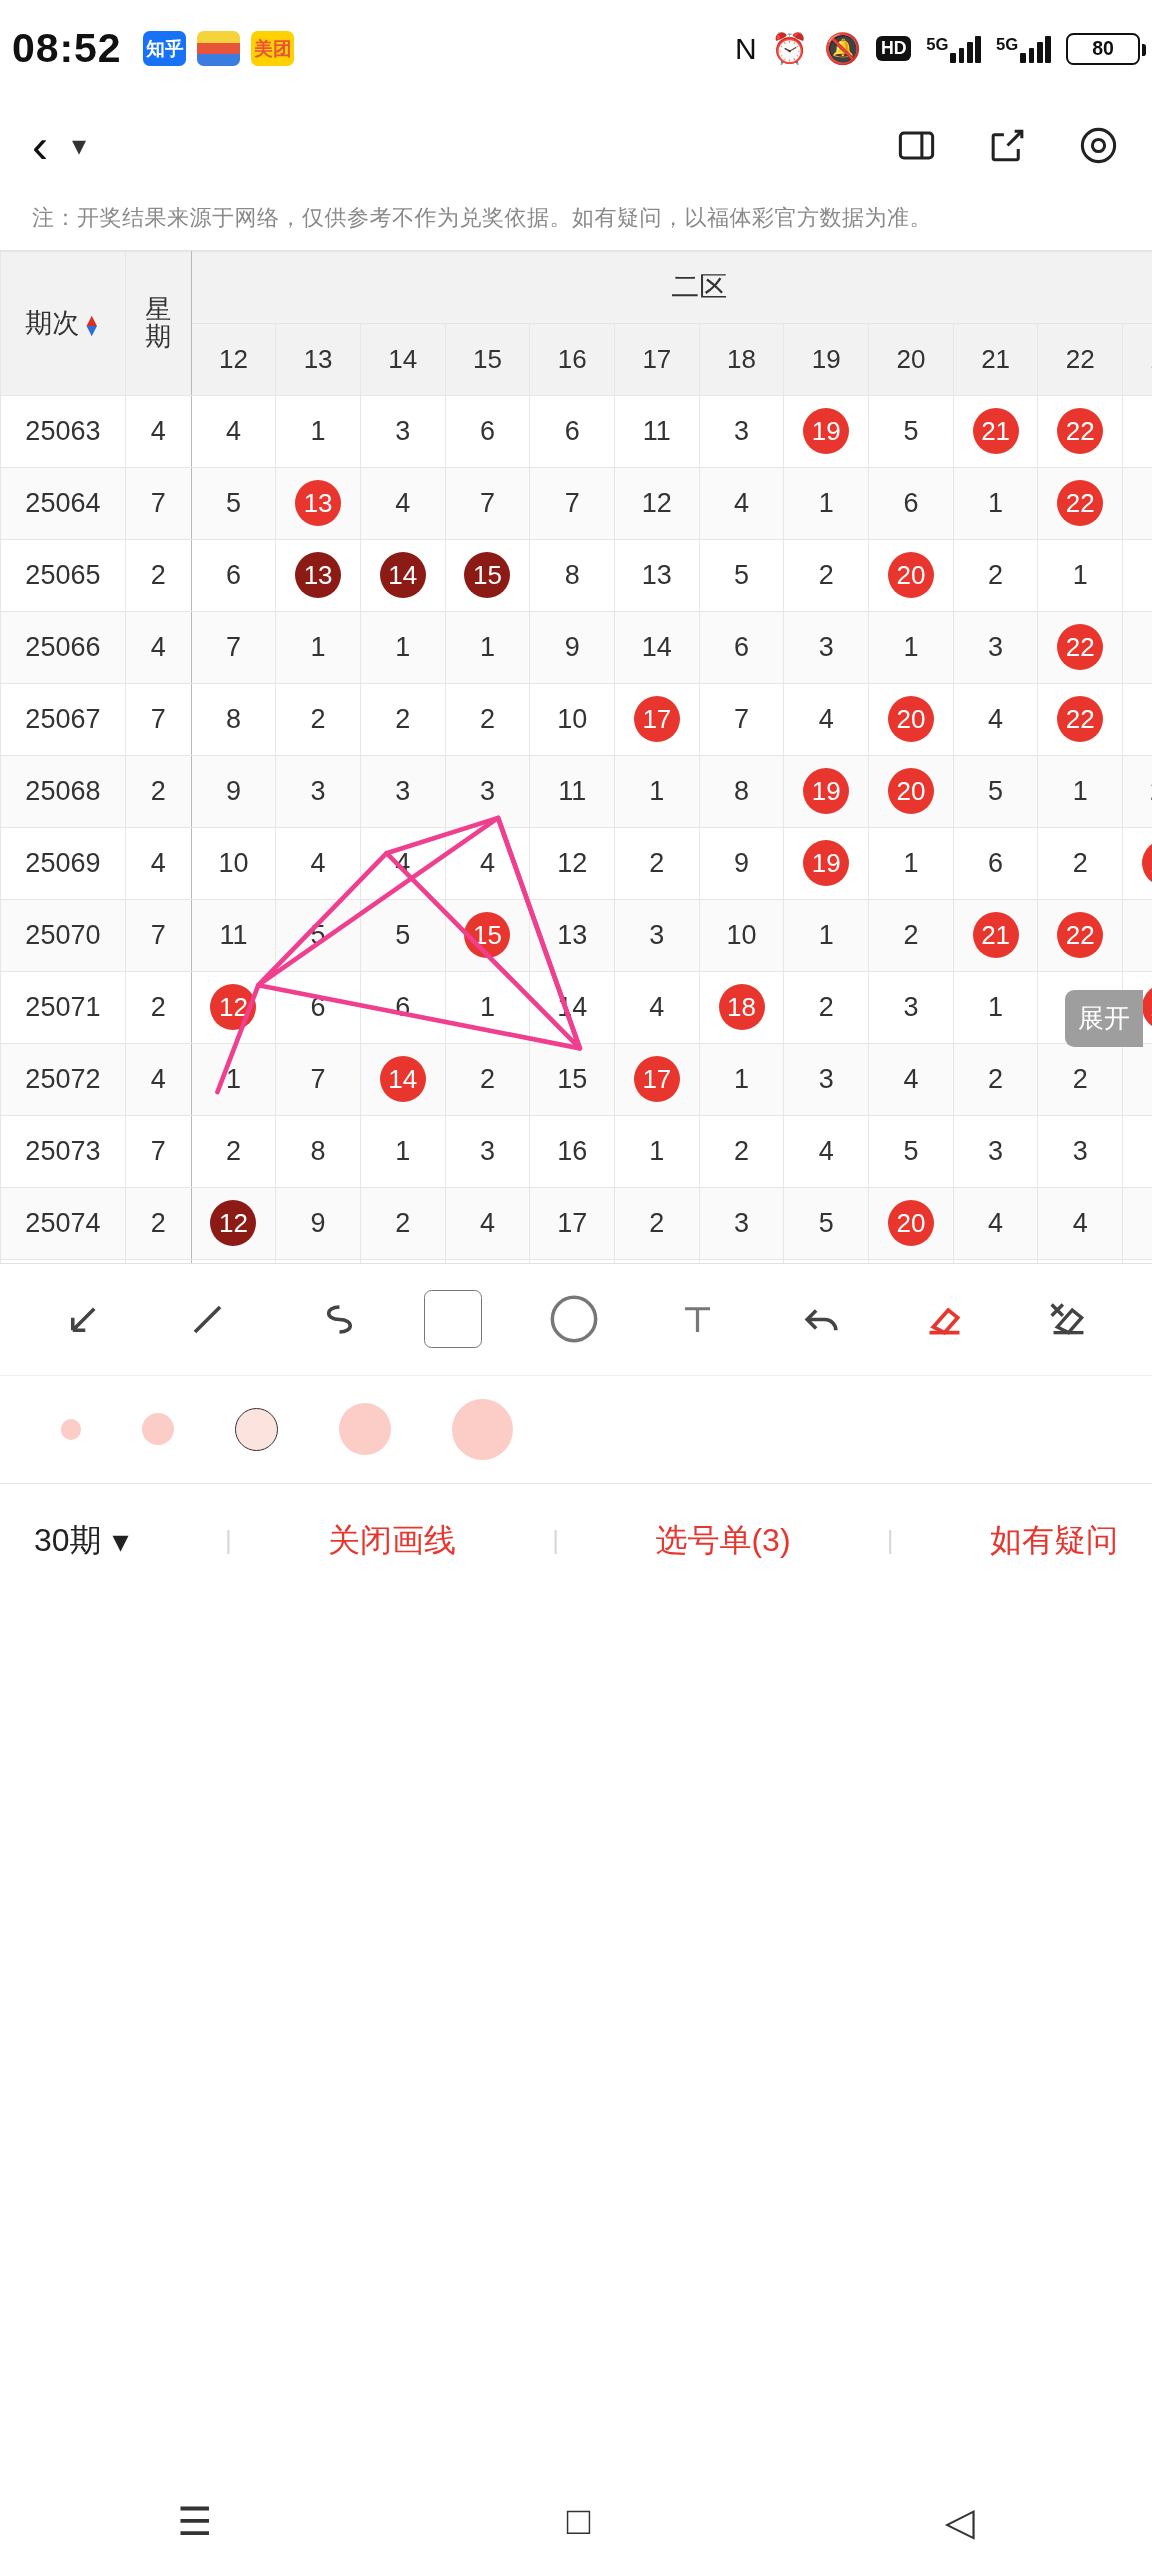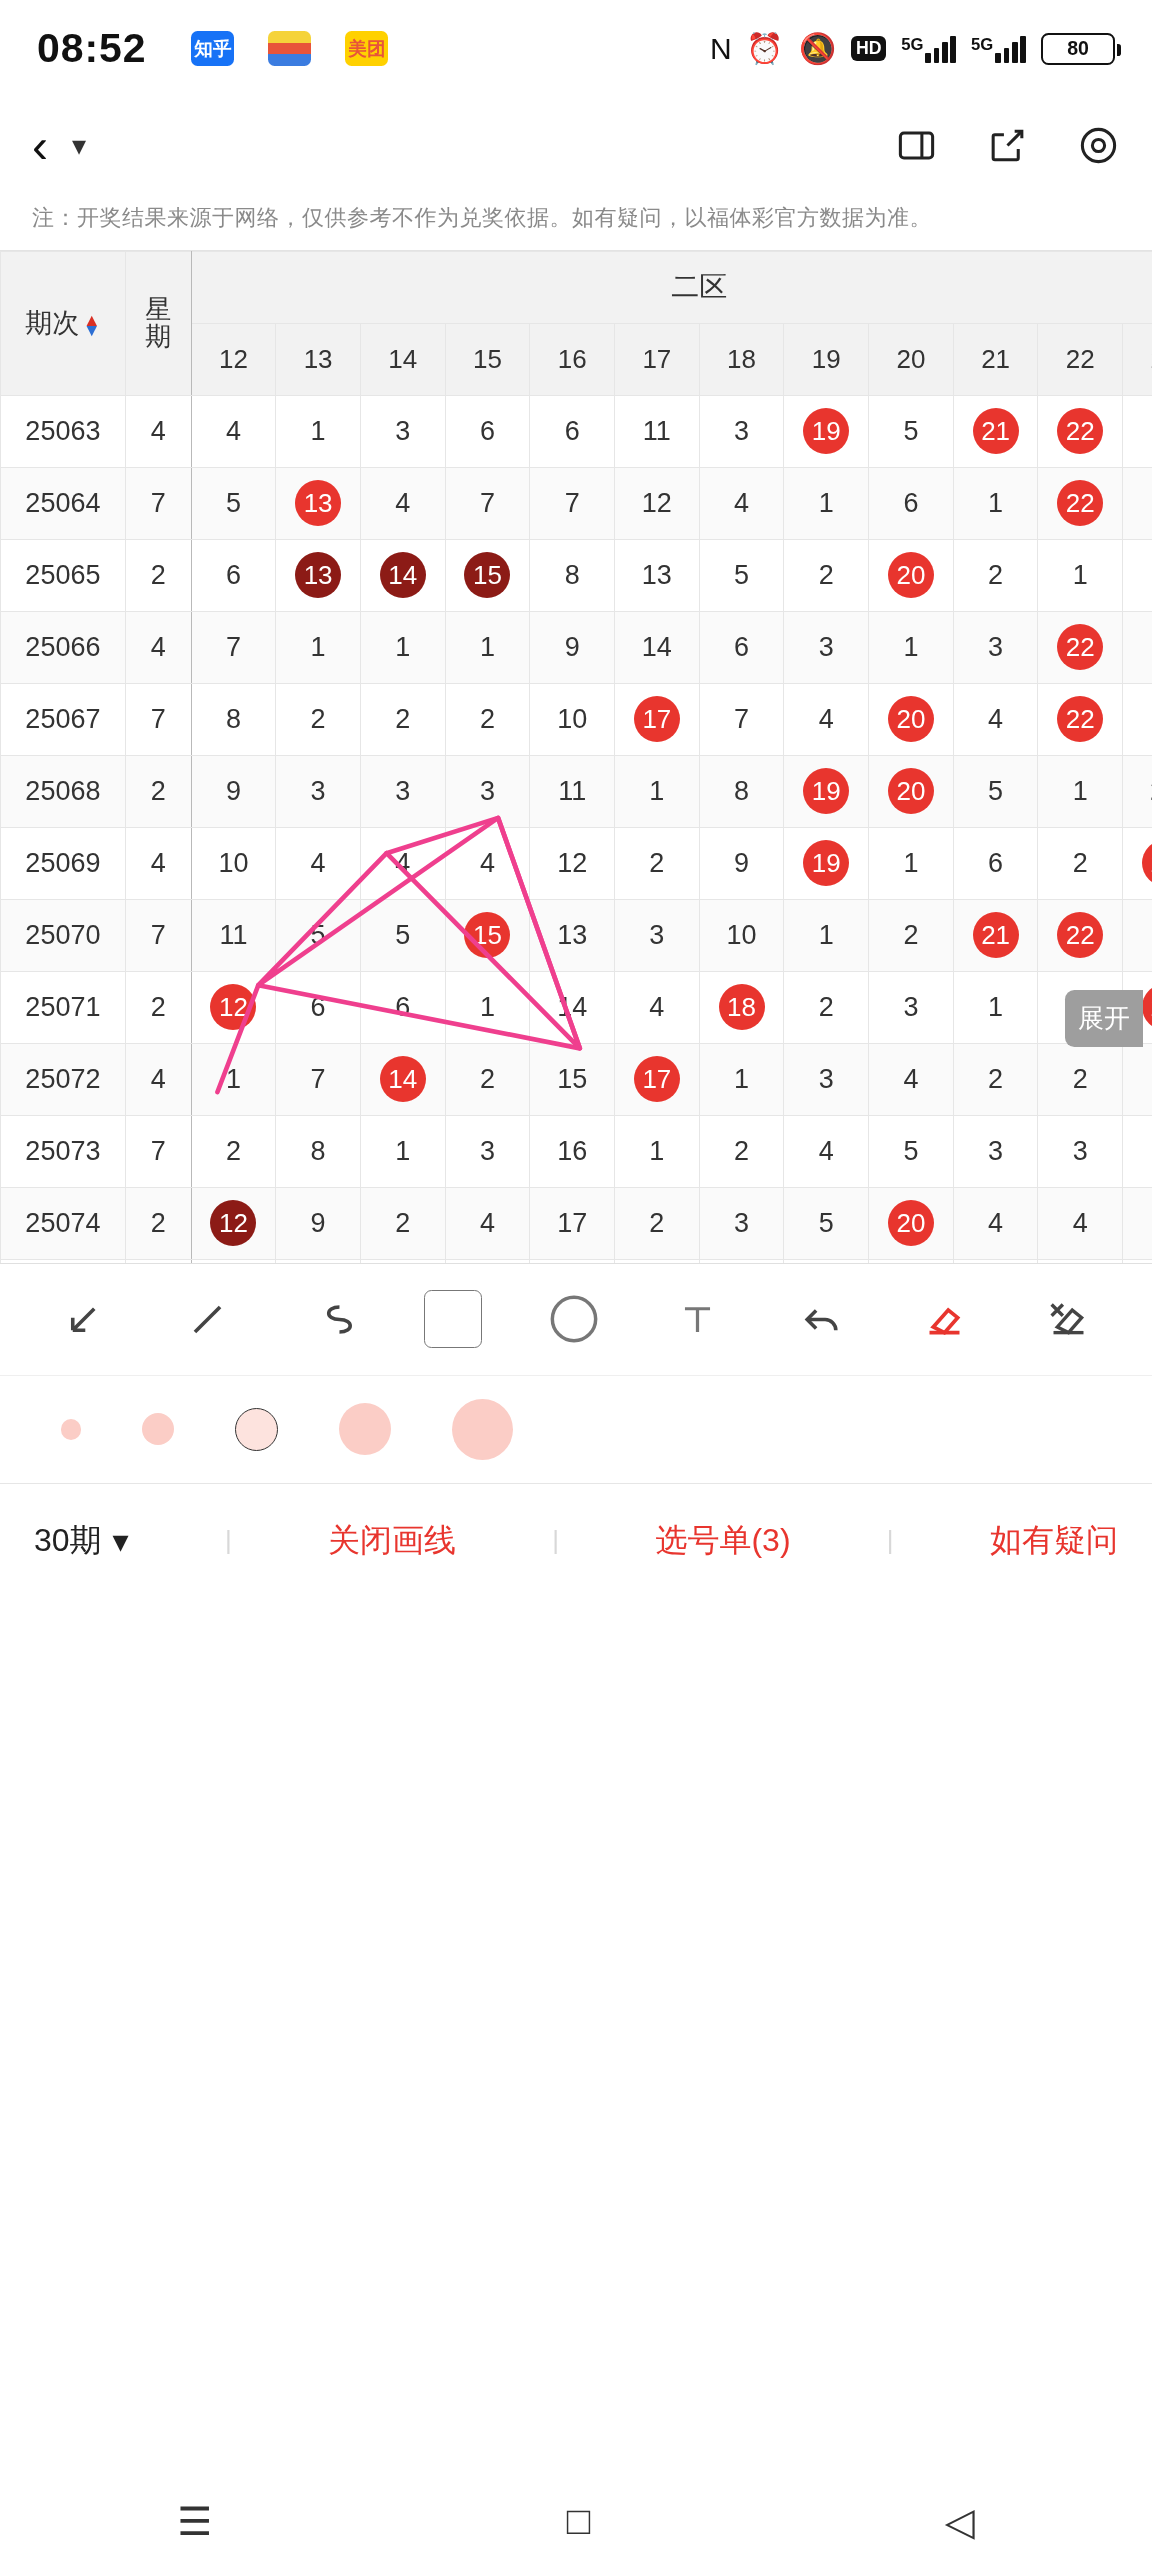--- a/index.html
+++ b/index.html
@@ -10,30 +10,30 @@
     font-family:"Liberation Sans", sans-serif;
     color:#222;
     overflow:hidden;
     position:relative;
   }
 
   
   .statusbar {
     height:97px;
     display:flex; align-items:center;
-    padding:0 37px;
+    padding:0 12px;
     font-size:35px;
     color:#111;
   }
   .sb-time { font-size:41px; font-weight:600; letter-spacing:0.9px; }
   .sb-badges { display:flex; align-items:center; gap:11px; margin-left:22px; }
   .badge {
     width:43px; height:35px; border-radius:6.5px;
     display:flex; align-items:center; justify-content:center;
-    font-size:18.6px; color:#fff; font-weight:bold;margin-left:23px;
+    font-size:18.6px; color:#fff; font-weight:bold;
   }
   .badge.zhihu { background:#1772f6; }
   .badge.flag { background:linear-gradient(180deg,#f5d33a 0 34%, #e8543a 34% 67%, #3b7ce0 67% 100%); }
   .badge.meituan { background:#ffd100; color:#e8543a; }
   .sb-right { margin-left:auto; display:flex; align-items:center; gap:15px; }
   .sb-icon { font-size:30px; color:#111; line-height:1; }
   .sig { display:flex; align-items:flex-end; gap:2.8px; height:28px; }
   .sig i { display:block; width:5.6px; background:#111; border-radius:0.9px; }
   .sig i:nth-child(1){height:9.3px}
   .sig i:nth-child(2){height:15px}

